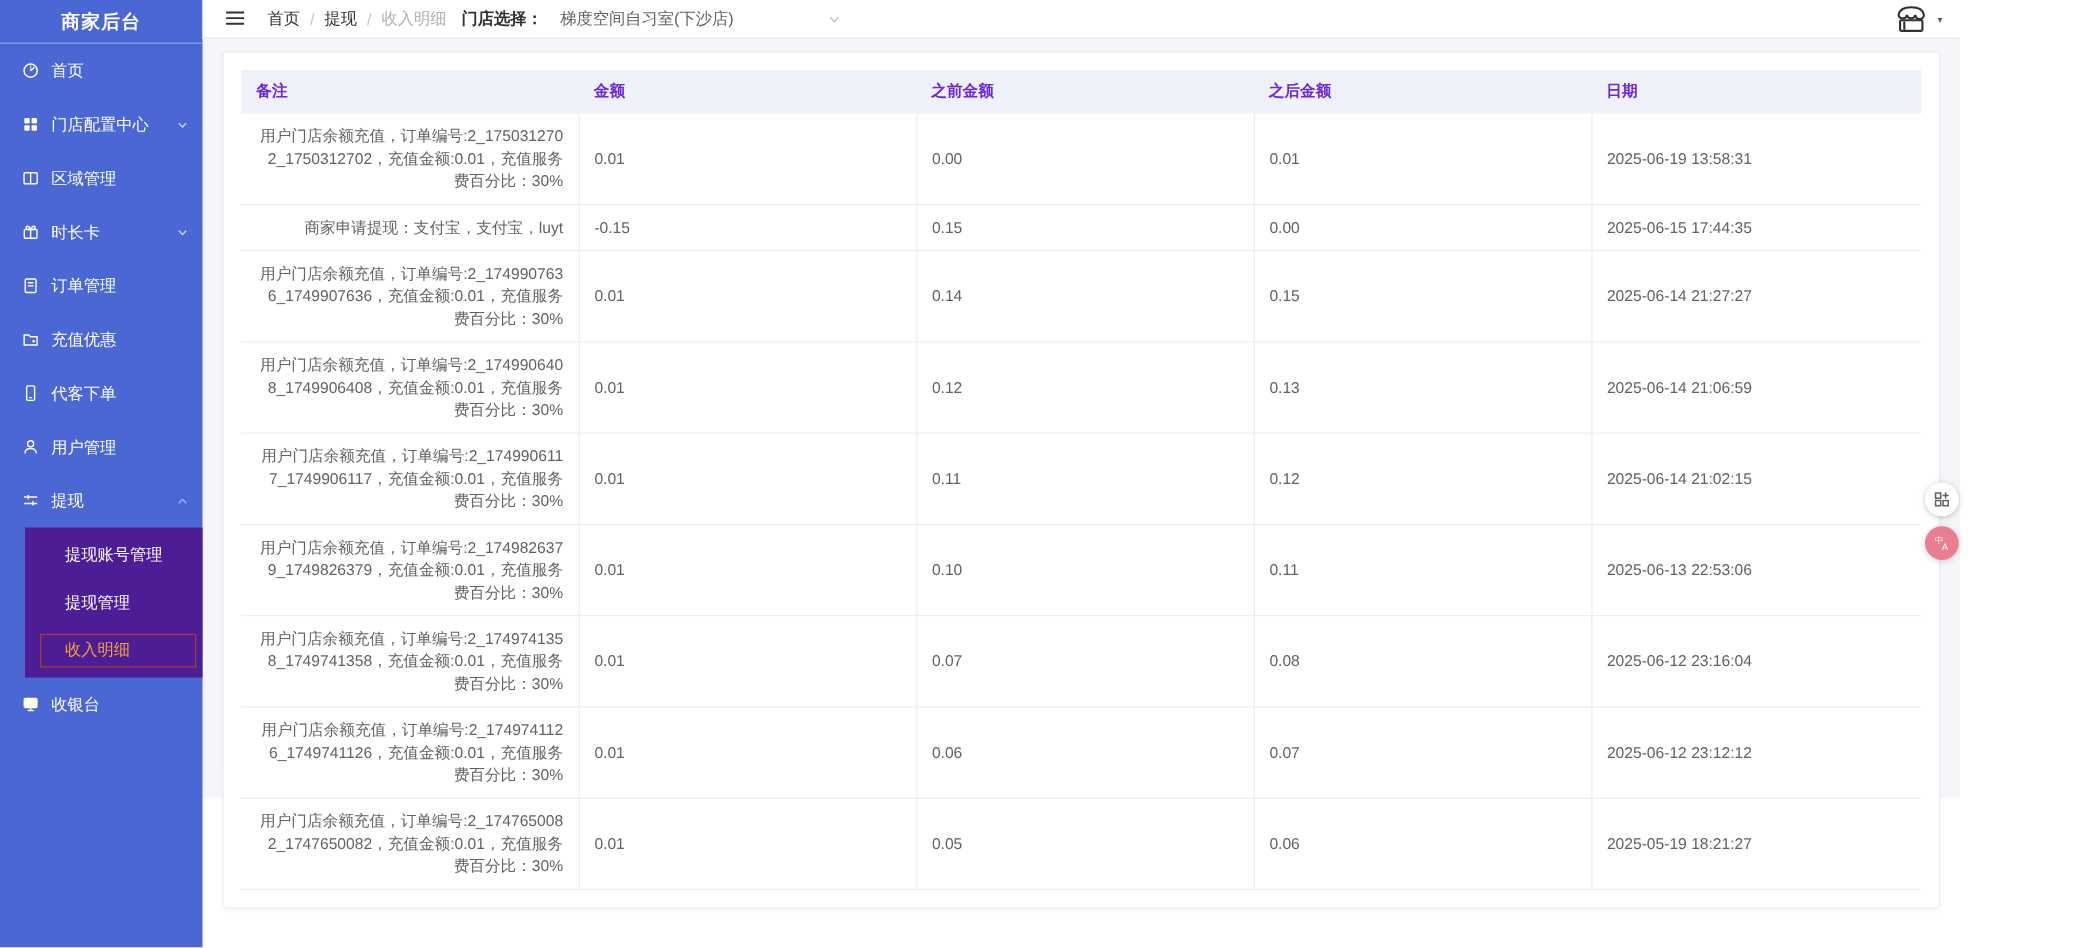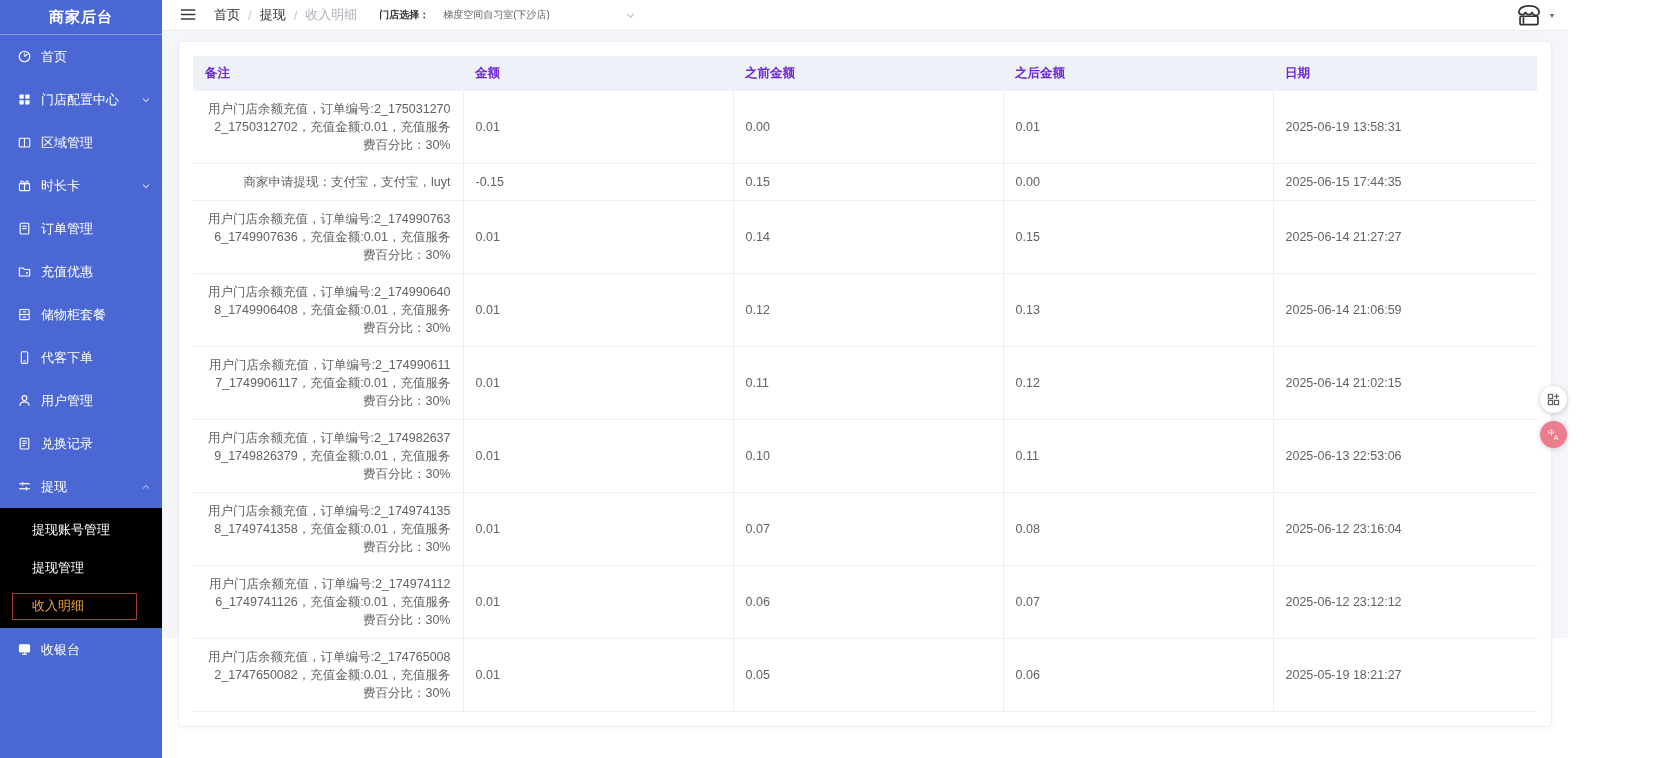--- a/index.html
+++ b/index.html
@@ -9,34 +9,34 @@
 
   
   .sidebar { width:162px; height:758px; background:#4a67d4; flex:0 0 162px; display:flex; flex-direction:column; }
   .sidebar-title { height:35px; display:flex; align-items:center; justify-content:center;
     color:#fff; font-size:15px; font-weight:bold; border-bottom:1px solid rgba(255,255,255,.35); letter-spacing:1px;}
   .menu { flex:1; }
   .menu-item { height:43px; display:flex; align-items:center; padding:0 10px 0 17px; color:#fff; font-size:13px; cursor:pointer; }
   .menu-item .mi-icon { width:15px; height:15px; margin-right:9px; flex:0 0 15px; display:flex; }
   .menu-item .mi-label { flex:1; white-space:nowrap; }
   .menu-item .mi-arrow { width:12px; height:12px; opacity:.75; }
-  .submenu { background:#000000; padding:3px 0; }
+  .submenu { background:#4c1d95; padding:3px 0;margin-left:20px; }
   .submenu-item { height:38px; display:flex; align-items:center; padding-left:32px; color:#fff; font-size:13px; cursor:pointer; }
   .submenu-item.active { padding-left:0; }
   .active-box { margin-left:12px; width:125px; height:27px; border:1px solid #a83a38; display:flex; align-items:center; padding-left:19px; color:#f0a23a; }
 
   
   .main { flex:1; display:flex; flex-direction:column; min-width:0; }
   .topbar { height:36px; background:#fff; border-bottom:1px solid #e8eaec; display:flex; align-items:center; padding:0 14px 0 18px; }
   .hamburger { width:18px; height:16px; margin-right:16px; cursor:pointer; display:flex; }
   .breadcrumb { display:flex; align-items:center; font-size:13px; color:#303133; }
   .crumb { cursor:pointer; }
   .crumb-sep { margin:0 8px; color:#c0c4cc; }
   .crumb-current { color:#adb0b8; }
-  .store-picker { display:flex; align-items:center; margin-left:22px; font-size:10px; }
+  .store-picker { display:flex; align-items:center; margin-left:12px; font-size:13px; }
   .store-label { font-weight:bold; color:#303133; }
   .store-select { display:flex; align-items:center; margin-left:14px; min-width:230px; cursor:pointer;gap:18px; }
   .store-value { color:#606266; }
   .store-caret { margin-left:56px; display:flex; }
   .topbar-right { margin-left:auto; display:flex; align-items:center; }
   .shop-btn { width:34px; height:30px; display:flex; align-items:center; cursor:pointer; }
   .shop-caret { font-size:8px; color:#5f6368; margin-left:3px; cursor:pointer; }
 
   
   .content { flex:1; padding:10px 16px; }
@@ -133,31 +133,20 @@
       <div class="menu-item">
         <span class="mi-icon">
           <svg viewBox="0 0 16 16" width="15" height="15" fill="none" stroke="#fff" stroke-width="1.2">
               <path d="M2.5 4.2 h4 l1.4 1.6 h5.6 v7 h-11 z"></path>
               <circle cx="10.6" cy="9.6" r="1.1" fill="#fff" stroke="none"></circle>
             </svg>
         </span>
         <span class="mi-label">充值优惠</span>
       </div>
 
-      <div class="menu-item">
-        <span class="mi-icon">
-          <svg viewBox="0 0 16 16" width="15" height="15" fill="none" stroke="#fff" stroke-width="1.2">
-              <rect x="3" y="2.6" width="10" height="10.8" rx="1"></rect>
-              <line x1="3" y1="8" x2="13" y2="8"></line>
-              <line x1="6.2" y1="5.2" x2="9.8" y2="5.2"></line>
-              <line x1="6.2" y1="10.8" x2="9.8" y2="10.8"></line>
-            </svg>
-        </span>
-        <span class="mi-label">储物柜套餐</span>
-      </div>
 
       <div class="menu-item">
         <span class="mi-icon">
           <svg viewBox="0 0 16 16" width="15" height="15" fill="none" stroke="#fff" stroke-width="1.2">
               <rect x="4.6" y="1.8" width="6.8" height="12.4" rx="1.2"></rect>
               <line x1="6.8" y1="11.8" x2="9.2" y2="11.8"></line>
             </svg>
         </span>
         <span class="mi-label">代客下单</span>
       </div>
@@ -165,31 +154,20 @@
       <div class="menu-item">
         <span class="mi-icon">
           <svg viewBox="0 0 16 16" width="15" height="15" fill="none" stroke="#fff" stroke-width="1.2">
               <circle cx="8" cy="5.4" r="2.6"></circle>
               <path d="M3.2 13.6 C3.2 10.6 5.2 9.4 8 9.4 C10.8 9.4 12.8 10.6 12.8 13.6"></path>
             </svg>
         </span>
         <span class="mi-label">用户管理</span>
       </div>
 
-      <div class="menu-item">
-        <span class="mi-icon">
-          <svg viewBox="0 0 16 16" width="15" height="15" fill="none" stroke="#fff" stroke-width="1.2">
-              <rect x="3.4" y="2.4" width="9.2" height="11.4" rx="1"></rect>
-              <line x1="5.6" y1="5.4" x2="10.4" y2="5.4"></line>
-              <line x1="5.6" y1="7.8" x2="10.4" y2="7.8"></line>
-              <line x1="5.6" y1="10.2" x2="8.6" y2="10.2"></line>
-            </svg>
-        </span>
-        <span class="mi-label">兑换记录</span>
-      </div>
 
       <div class="menu-item">
         <span class="mi-icon">
           <svg viewBox="0 0 16 16" width="15" height="15" fill="none" stroke="#fff" stroke-width="1.3">
               <line x1="2.4" y1="5" x2="13.6" y2="5"></line>
               <line x1="6" y1="3.2" x2="6" y2="6.8"></line>
               <line x1="2.4" y1="10.4" x2="13.6" y2="10.4"></line>
               <line x1="10" y1="8.6" x2="10" y2="12.2"></line>
             </svg>
         </span>

